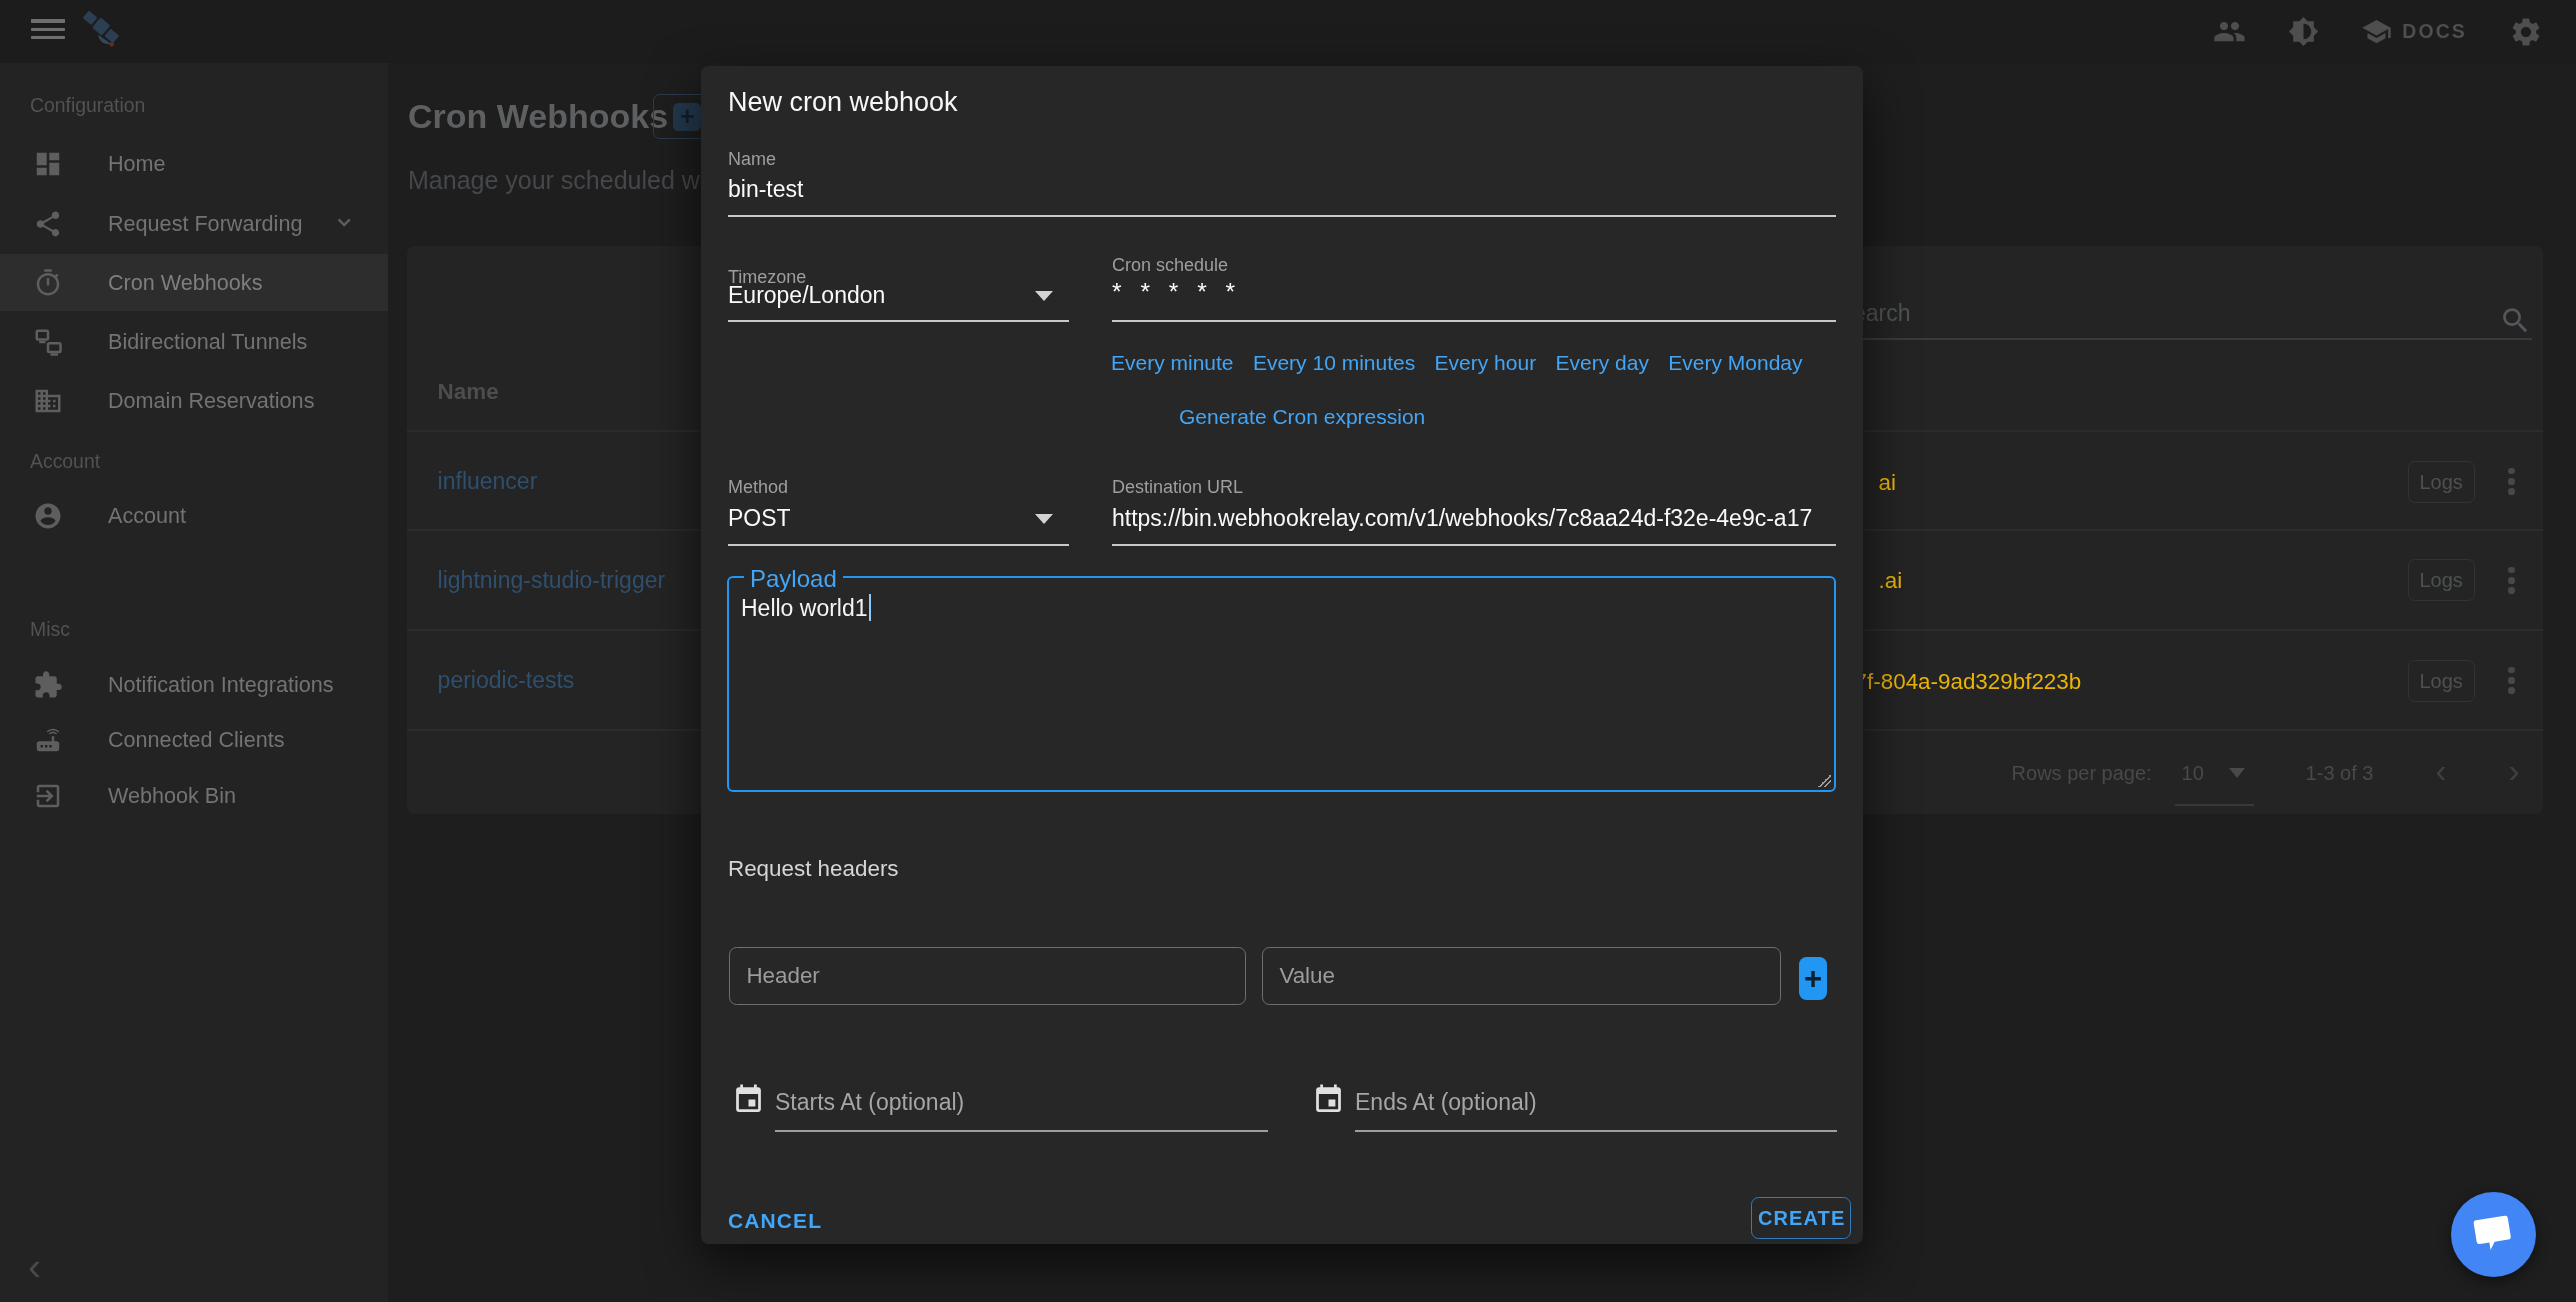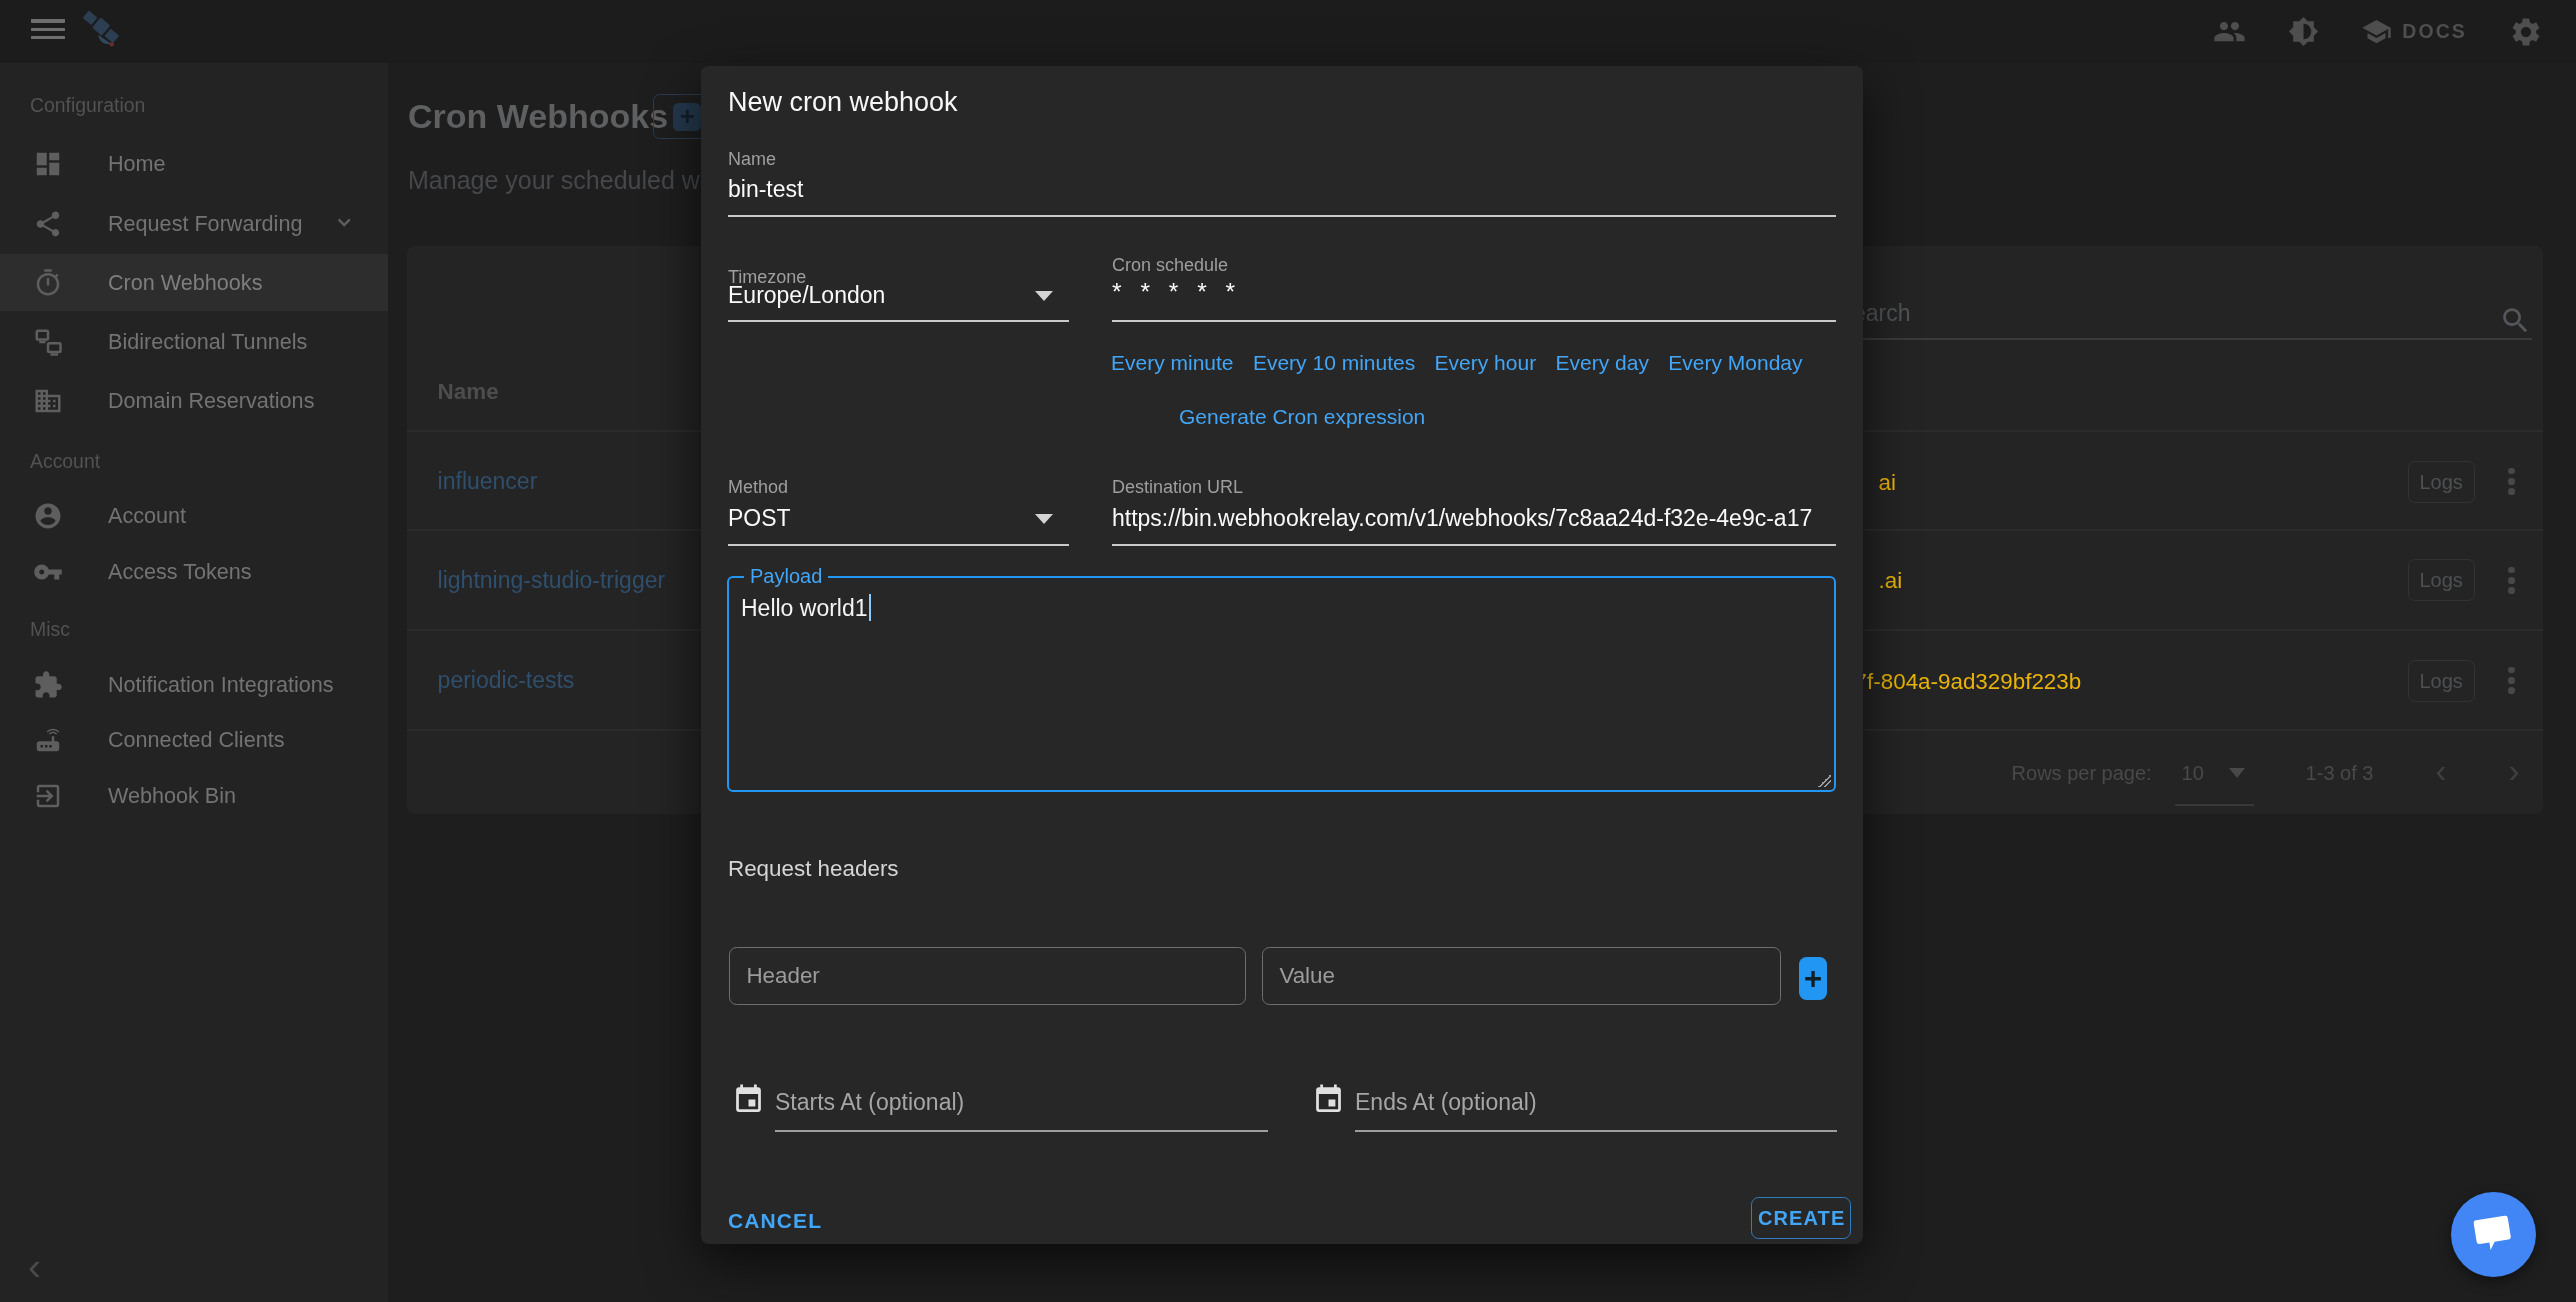--- a/index.html
+++ b/index.html
@@ -54,21 +54,21 @@
   .m-title{position:absolute;left:27px;top:21px;font-size:27px;font-weight:500;color:#f7f7f7;}
   .m-label{position:absolute;font-size:18px;color:#9e9e9e;}
   .m-value{position:absolute;font-size:23px;color:#fafafa;white-space:nowrap;}
   .m-line{position:absolute;height:1.5px;background:#c9c9c9;}
   .m-arrow{position:absolute;width:0;height:0;border-left:9px solid transparent;border-right:9px solid transparent;border-top:10.4px solid #d4d4d4;}
   .m-links{position:absolute;left:410px;top:285px;display:flex;gap:19.4px;font-size:21px;color:#42a5f5;white-space:nowrap;}
   .m-links span{cursor:pointer;}
   .m-gen{position:absolute;left:434px;top:339px;font-size:21px;color:#42a5f5;cursor:pointer;margin-left:44px;}
   .payload{position:absolute;left:26px;top:510px;width:1109px;height:216px;border:2.2px solid #2196f3;
            border-radius:6px;box-sizing:border-box;}
-  .payload-tag{position:absolute;left:15px;top:-12.7px;background:#272727;padding:0 6px;font-size:20px;color:#42a5f5;}
+  .payload-tag{position:absolute;left:15px;top:-12.7px;background:#272727;padding:0 6px;font-size:24px;color:#42a5f5;}
   .payload-text{position:absolute;left:12px;top:16.4px;font-size:23px;color:#f5f5f5;}
   .caret{display:inline-block;width:2.2px;height:27px;background:#90caf9;vertical-align:-5.2px;margin-left:1.5px;}
   .resize{position:absolute;right:3px;bottom:3px;width:13.4px;height:13.4px;
           background:linear-gradient(135deg,transparent 50%,#9e9e9e 50%,#9e9e9e 58%,transparent 58%,transparent 72%,#9e9e9e 72%,#9e9e9e 80%,transparent 80%);}
   .m-section{position:absolute;left:27px;top:790px;font-size:22.4px;color:#d6d6d6;}
   .hv-box{position:absolute;top:881px;height:58px;border:1.5px solid #6f6f6f;border-radius:7.5px;box-sizing:border-box;}
   .hv-box input{width:100%;height:100%;background:transparent;border:none;outline:none;padding:0 16.4px;
                 font-family:"Liberation Sans",sans-serif;font-size:22.4px;color:#eee;box-sizing:border-box;}
   .hv-box input::placeholder{color:#9c9c9c;opacity:1;}
   .plus-btn{position:absolute;left:1098px;top:891px;width:28px;height:43px;background:#2196f3;border:none;
@@ -191,28 +191,20 @@
 
     <div class="nav-row" style="top:424px;">
       <span class="nav-ico">
           <svg width="30" height="30" viewBox="0 0 24 24" fill="currentColor">
             <path d="M12 2C6.48 2 2 6.48 2 12s4.48 10 10 10 10-4.48 10-10S17.52 2 12 2zm0 3c1.66 0 3 1.34 3 3s-1.34 3-3 3-3-1.34-3-3 1.34-3 3-3zm0 14.2c-2.5 0-4.71-1.28-6-3.22.03-1.99 4-3.08 6-3.08 1.99 0 5.97 1.09 6 3.08-1.29 1.94-3.5 3.22-6 3.22z"></path>
           </svg>
         </span>
       <span class="nav-label">Account</span>
     </div>
 
-    <div class="nav-row" style="top:480px;">
-      <span class="nav-ico">
-          <svg width="30" height="30" viewBox="0 0 24 24" fill="currentColor">
-            <path d="M12.65 10C11.83 7.67 9.61 6 7 6c-3.31 0-6 2.69-6 6s2.69 6 6 6c2.61 0 4.83-1.67 5.65-4H17v4h4v-4h2v-4H12.65zM7 14c-1.1 0-2-.9-2-2s.9-2 2-2 2 .9 2 2-.9 2-2 2z"></path>
-          </svg>
-        </span>
-      <span class="nav-label">Access Tokens</span>
-    </div>
 
     <div class="nav-head" style="top:555px;">Misc</div>
 
     <div class="nav-row" style="top:593px;">
       <span class="nav-ico">
           <svg width="30" height="30" viewBox="0 0 24 24" fill="currentColor">
             <path d="M20.5 11H19V7c0-1.1-.9-2-2-2h-4V3.5C13 2.12 11.88 1 10.5 1S8 2.12 8 3.5V5H4c-1.1 0-1.99.9-1.99 2v3.8H3.5c1.49 0 2.7 1.21 2.7 2.7s-1.21 2.7-2.7 2.7H2V20c0 1.1.9 2 2 2h3.8v-1.5c0-1.49 1.21-2.7 2.7-2.7 1.49 0 2.7 1.21 2.7 2.7V22H17c1.1 0 2-.9 2-2v-4h1.5c1.38 0 2.5-1.12 2.5-2.5S21.88 11 20.5 11z"></path>
           </svg>
         </span>
       <span class="nav-label">Notification Integrations</span>

